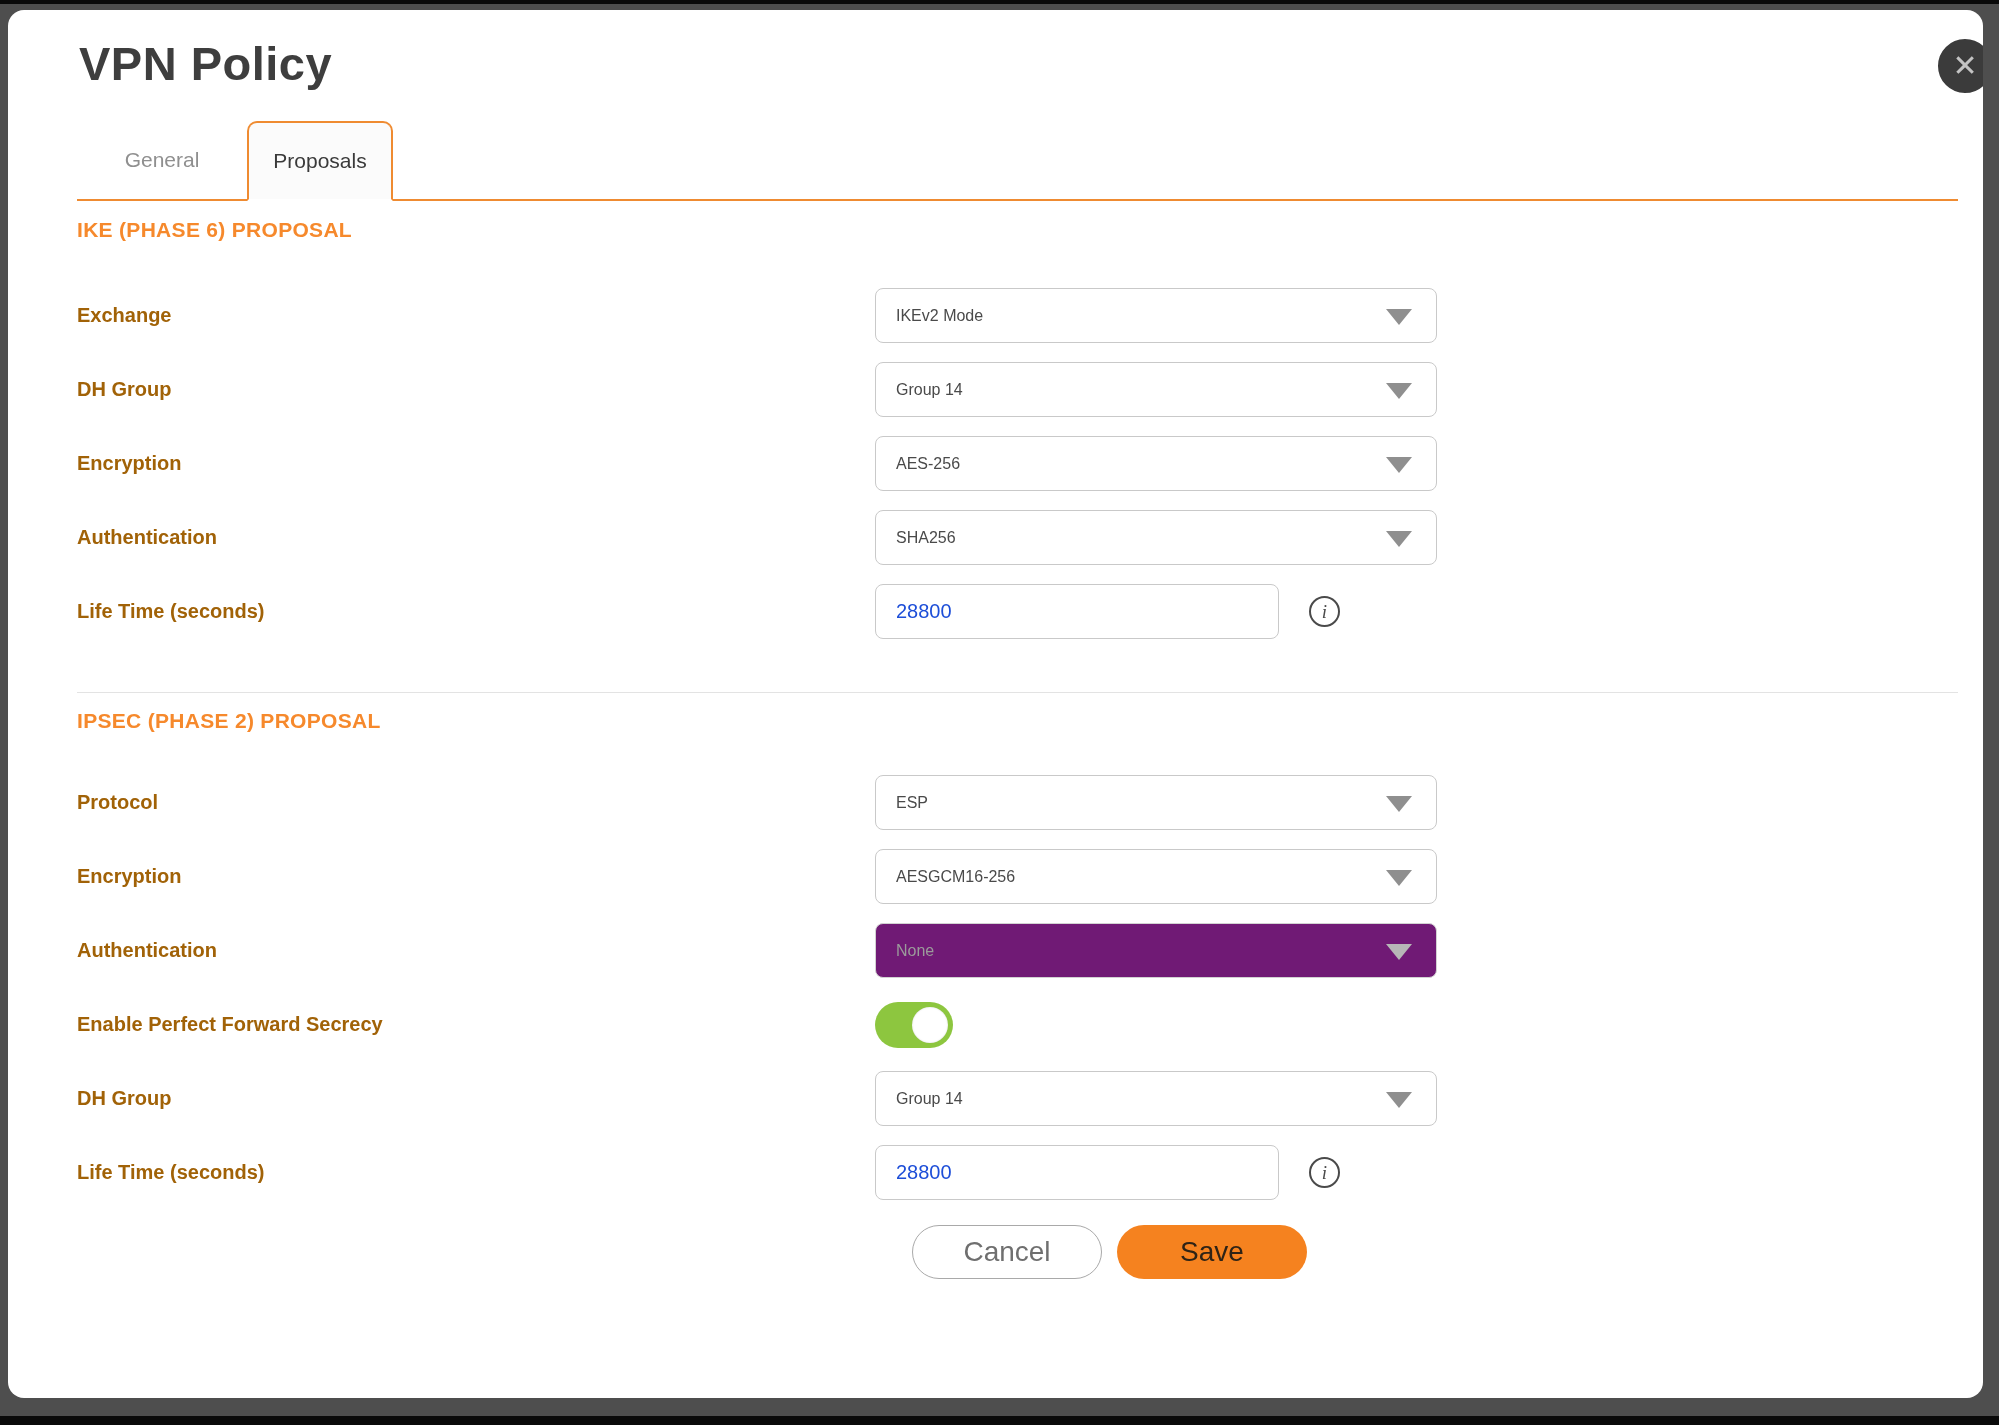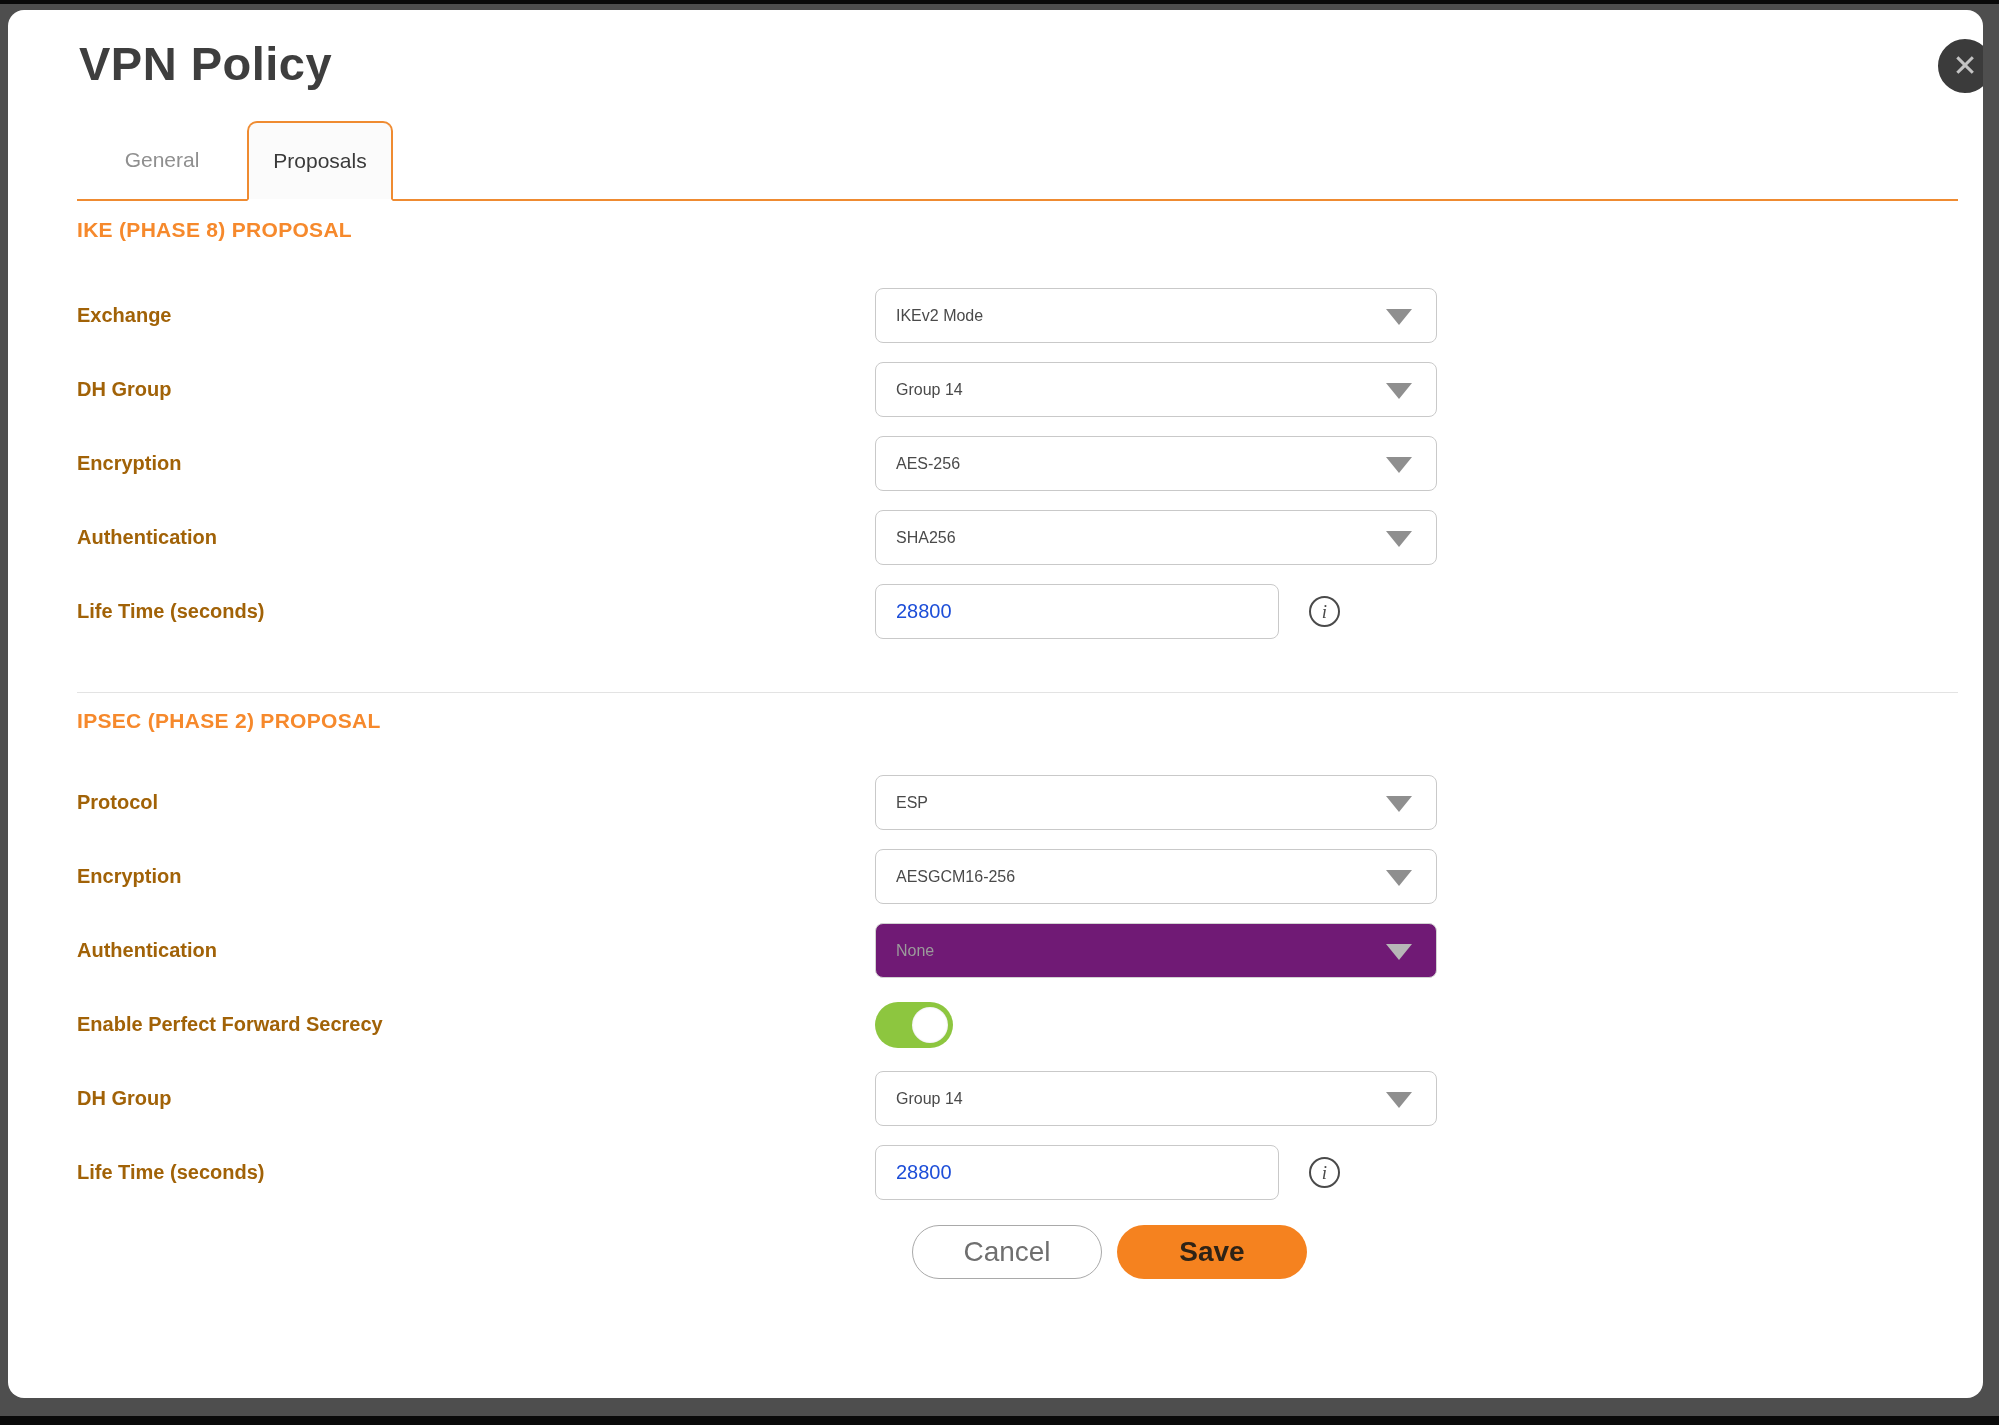--- a/index.html
+++ b/index.html
@@ -110,42 +110,42 @@
 
   
   .footer { display:flex; align-items:center; margin:25px 0 0 835px; }
   .btn {
     height:54px; width:190px; border-radius:27px;
     display:flex; align-items:center; justify-content:center;
     font-size:28px; cursor:pointer; border:none;
     font-family:"Liberation Sans", sans-serif;
   }
   .btn-cancel { background:#ffffff; border:1.5px solid #a9a9a9; color:#6f6f6f; }
-  .btn-save   { background:#f5821f; color:#2e2316; margin-left:15px; font-weight:bold; }
+  .btn-save   { background:#f5821f; color:#2e2316; margin-left:15px; font-weight:normal; }
 </style>
 </head>
 <body>
 
 <div class="dialog">
 
   <h1 class="page-title">VPN Policy</h1>
 
   <div class="close-btn">
     <span>✕</span>
   </div>
 
   <div class="tabbar">
     <div class="tab tab-general">General</div>
     <div class="tab tab-proposals active">Proposals</div>
   </div>
 
   <div class="content">
 
     <div class="section1">
-      <div class="section-title">IKE (PHASE 8) PROPOSAL</div>
+      <div class="section-title">IKE (PHASE 6) PROPOSAL</div>
       <div class="rows">
 
         <div class="row">
           <div class="row-label">Exchange</div>
           <div class="field-slot">
             <div class="dropdown">
               <span>IKEv2 Mode</span>
               <span class="caret"></span>
             </div>
           </div>

